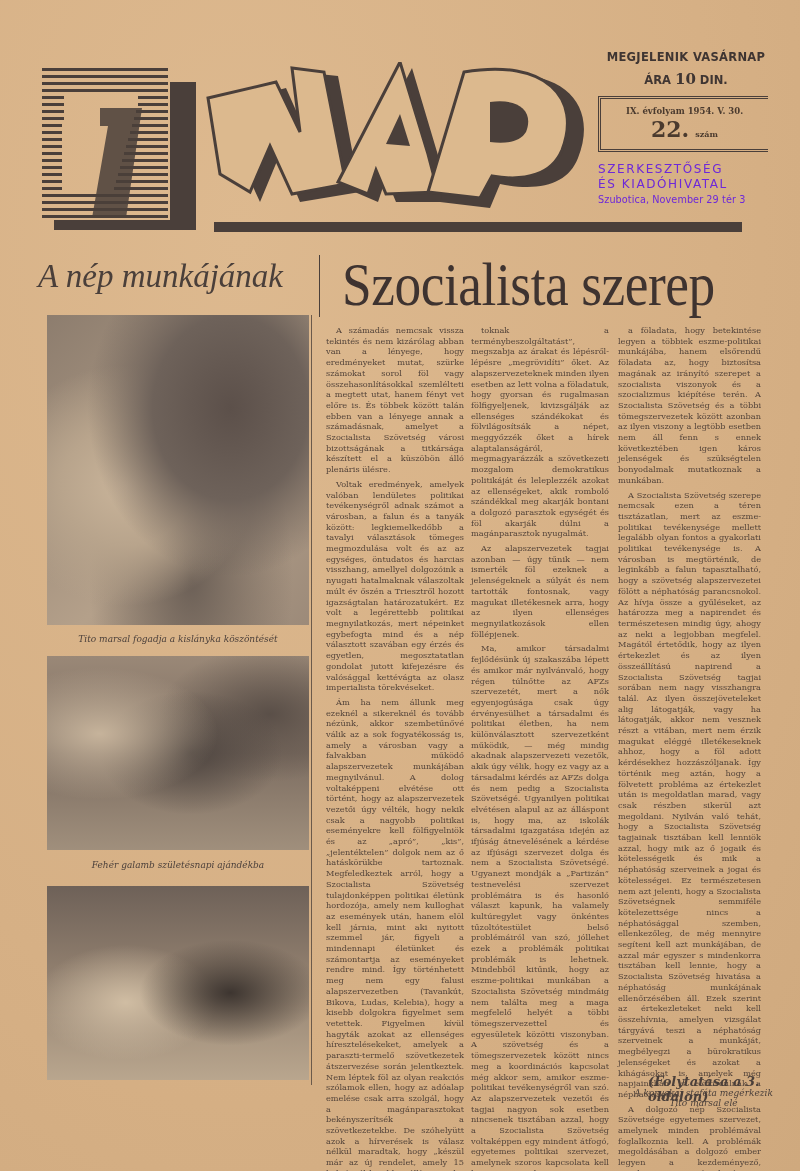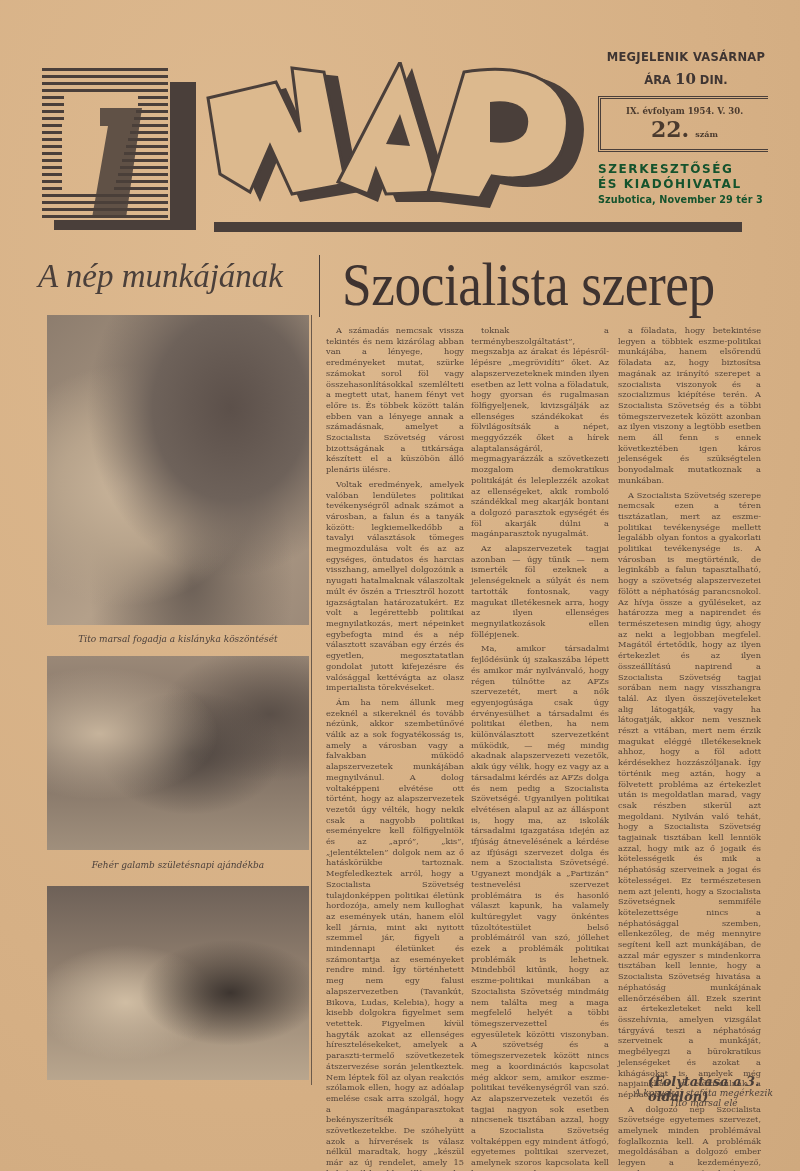--- a/index.html
+++ b/index.html
@@ -17,21 +17,21 @@
   .logoNap { left:200px; top:62px; width:392px; height:150px; }
   .mast-rule { left:214px; top:222px; width:528px; height:10px; background:#4a3f3a; }
   .meta-top { left:596px; top:50px; width:180px; text-align:center; font-family:"DejaVu Sans", sans-serif; font-weight:bold; color:#3f3532; }
   .meta-top .l1 { font-size:11.5px; letter-spacing:0.3px; }
   .meta-top .l2 { font-size:11.5px; margin-top:6px; }
   .meta-top .l2 b { font-family:"DejaVu Serif", serif; font-size:15px; }
   .issue-box { left:598px; top:96px; width:170px; height:56px; border:3px double #4a3f3a; border-right:none; box-sizing:border-box; text-align:center; }
   .issue-box .vol { font-size:8.5px; font-weight:bold; margin-top:7px; }
   .issue-box .num { font-size:22px; font-weight:bold; margin-top:0px; }
   .issue-box .num small { font-size:8px; margin-left:6px; font-weight:bold; }
-  .editorial { left:598px; top:162px; width:190px; font-family:"DejaVu Sans", sans-serif; font-weight:bold; color:#14532d; }
+  .editorial { left:598px; top:162px; width:190px; font-family:"DejaVu Sans", sans-serif; font-weight:normal; color:#6d28d9; }
   .editorial .e1, .editorial .e2 { font-size:12px; letter-spacing:1.6px; line-height:15px; }
   .editorial .e3 { font-size:10.5px; line-height:15px; letter-spacing:0.1px; transform:scaleX(0.92); transform-origin:left; white-space:nowrap; }
   
   .left-head { left:38px; top:258px; width:270px; font-family:"Liberation Serif", serif; font-style:italic; font-size:33px; color:#4a3f3a; white-space:nowrap; }
   .vline { left:319px; top:255px; width:1px; height:62px; background:#4a3f3a; }
   .main-head { left:342px; top:248px; width:430px; font-family:"Liberation Serif", serif; font-size:62px; letter-spacing:-0.5px; color:#3e3330; white-space:nowrap; transform:scaleX(0.86); transform-origin:left; line-height:72px; }
   
   .photo { position:absolute; background:#a9957f; overflow:hidden; }
   .p1 { left:47px; top:315px; width:262px; height:310px;
     background: radial-gradient(ellipse at 70% 30%, #5c504a 0%, #6e625a 30%, transparent 55%),

